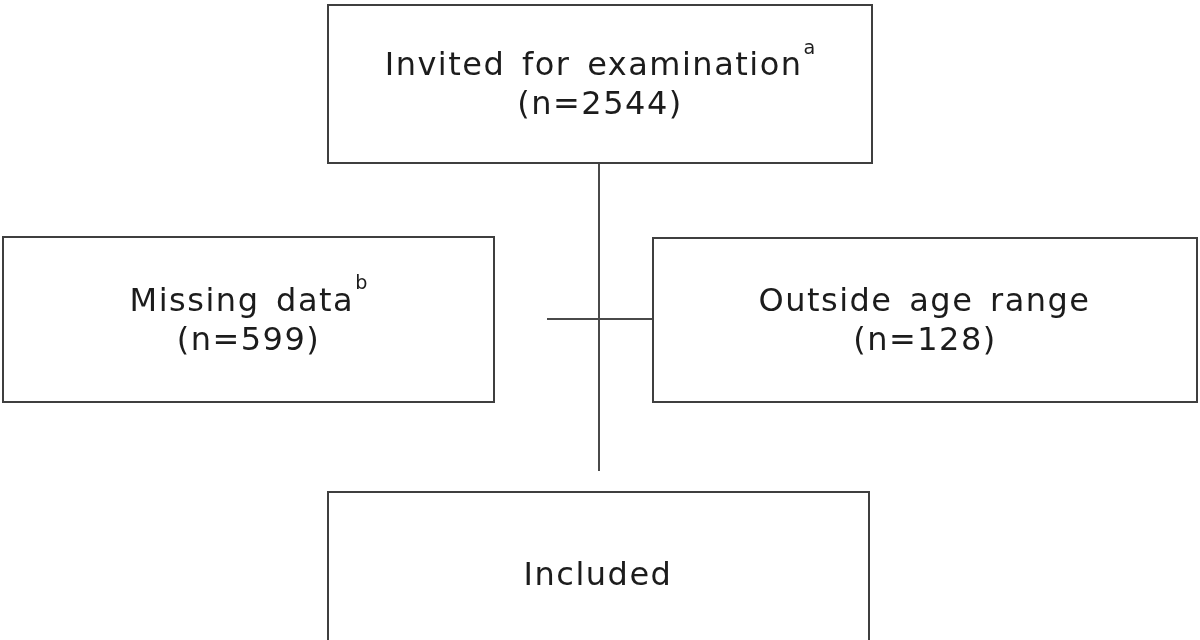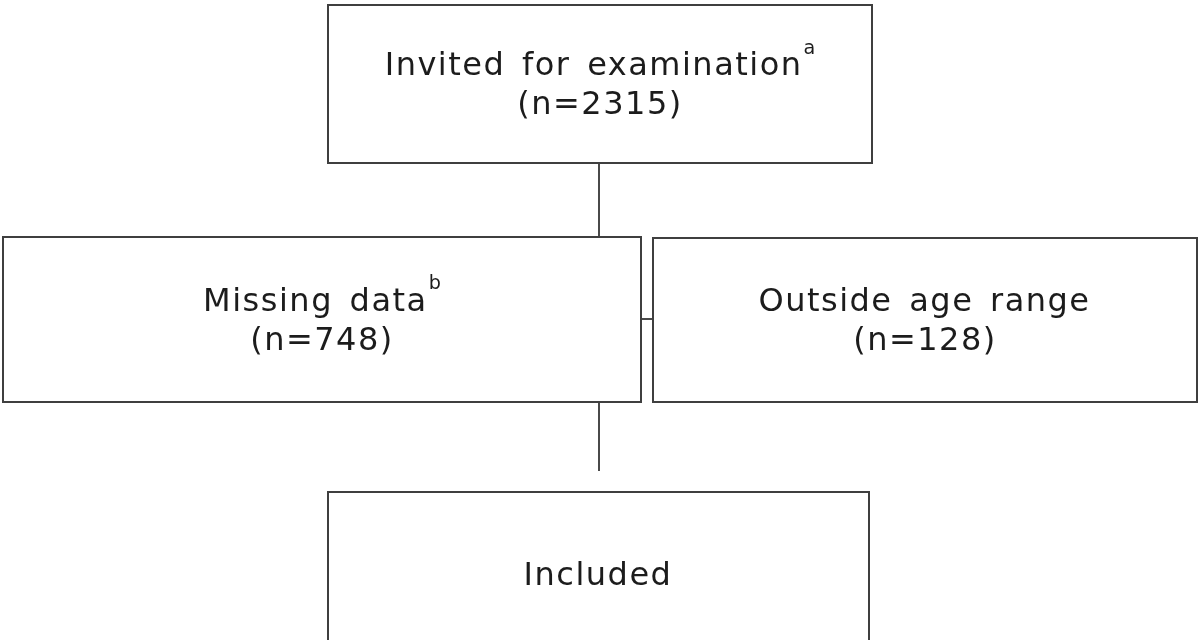--- a/index.html
+++ b/index.html
@@ -36,46 +36,46 @@
   }
   .box sup {
     font-size: 0.60em;
     line-height: 0;
     position: relative;
     top: -0.5em;
     letter-spacing: 0;
     margin-left: 1px;
   }
   .box-invited  { left: 327px; top: 4px;   width: 546px; height: 160px; }
-  .box-missing  { left: 2px;   top: 236px; width: 640px; height: 167px; }
+  .box-missing  { left: 2px;   top: 236px; width: 493px; height: 167px; }
   .box-outside  { left: 652px; top: 237px; width: 546px; height: 166px; }
   .box-included { left: 327px; top: 471px; width: 543px; height: 166px; margin-top: 20px; }
   .connector { position: absolute; background: var(--connector); }
   .connector-vertical   { left: 598px; top: 164px; width: 2px;  height: 307px; }
   .connector-horizontal { left: 547px; top: 318px; width: 105px; height: 2px; }
 </style>
 </head>
 <body>
 
 <div class="canvas">
 
   <div class="connector connector-vertical"></div>
   <div class="connector connector-horizontal"></div>
 
   <div class="box box-invited">
     <div class="box-text">
       <div class="line"><span>Invited for examination</span><sup>a</sup></div>
-      <div class="line">(n=2315)</div>
+      <div class="line">(n=2544)</div>
     </div>
   </div>
 
   <div class="box box-missing">
     <div class="box-text">
       <div class="line"><span>Missing data</span><sup>b</sup></div>
-      <div class="line">(n=748)</div>
+      <div class="line">(n=599)</div>
     </div>
   </div>
 
   <div class="box box-outside">
     <div class="box-text">
       <div class="line"><span>Outside age range</span><sup></sup></div>
       <div class="line">(n=128)</div>
     </div>
   </div>
 

